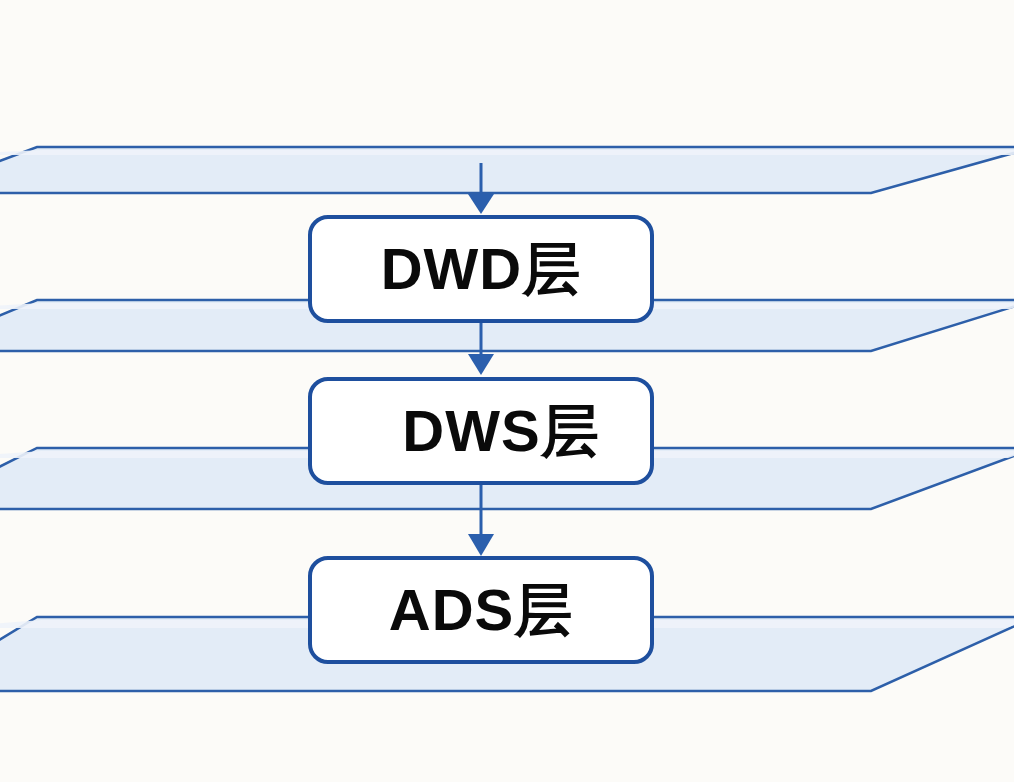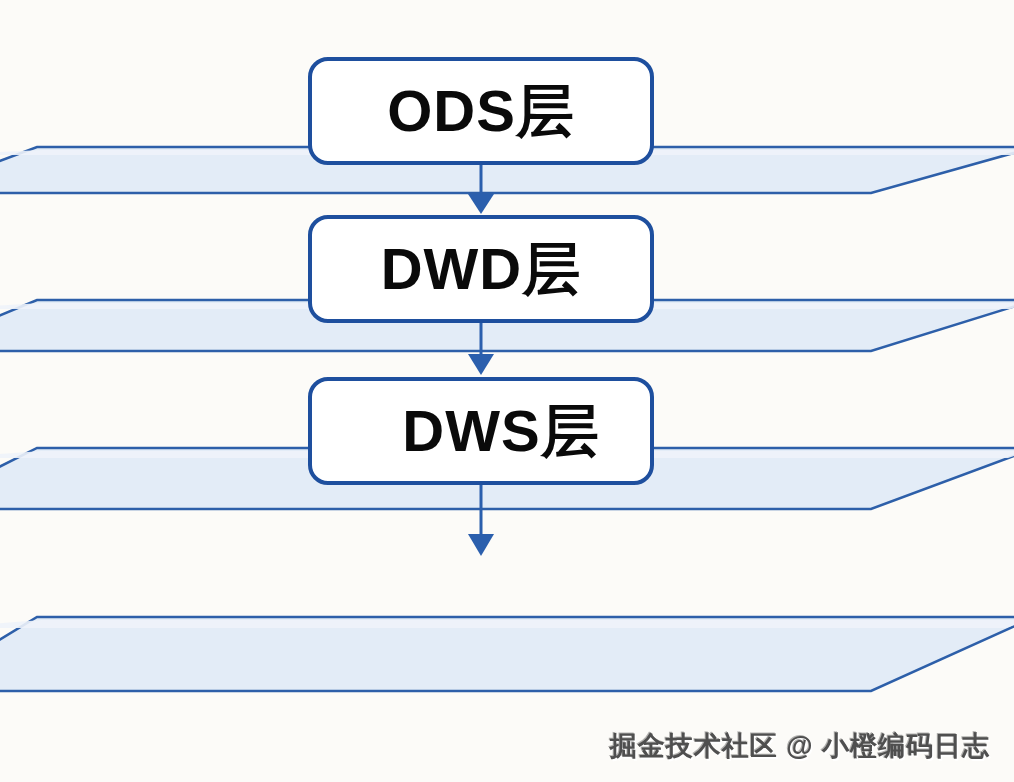--- a/index.html
+++ b/index.html
@@ -123,25 +123,24 @@
     <g>
       <line class="arrow-line" x1="481" y1="321" x2="481" y2="356"></line>
       <polygon class="arrow-head" points="468,354 494,354 481,375"></polygon>
     </g>
     <g>
       <line class="arrow-line" x1="481" y1="483" x2="481" y2="536"></line>
       <polygon class="arrow-head" points="468,534 494,534 481,556"></polygon>
     </g>
   </svg>
 
-  <div class="layer-box box-ods">
-    <span class="label">ODS层</span>
-  </div>
   <div class="layer-box box-dwd">
     <span class="label">DWD层</span>
   </div>
   <div class="layer-box box-dws">
     <span class="label">DWS层</span>
   </div>
+  <div class="layer-box box-ads">
+    <span class="label">ADS层</span>
+  </div>
 
-  <div class="watermark">掘金技术社区 @ 小橙编码日志</div>
 
 </div>
 
 </body></html>

